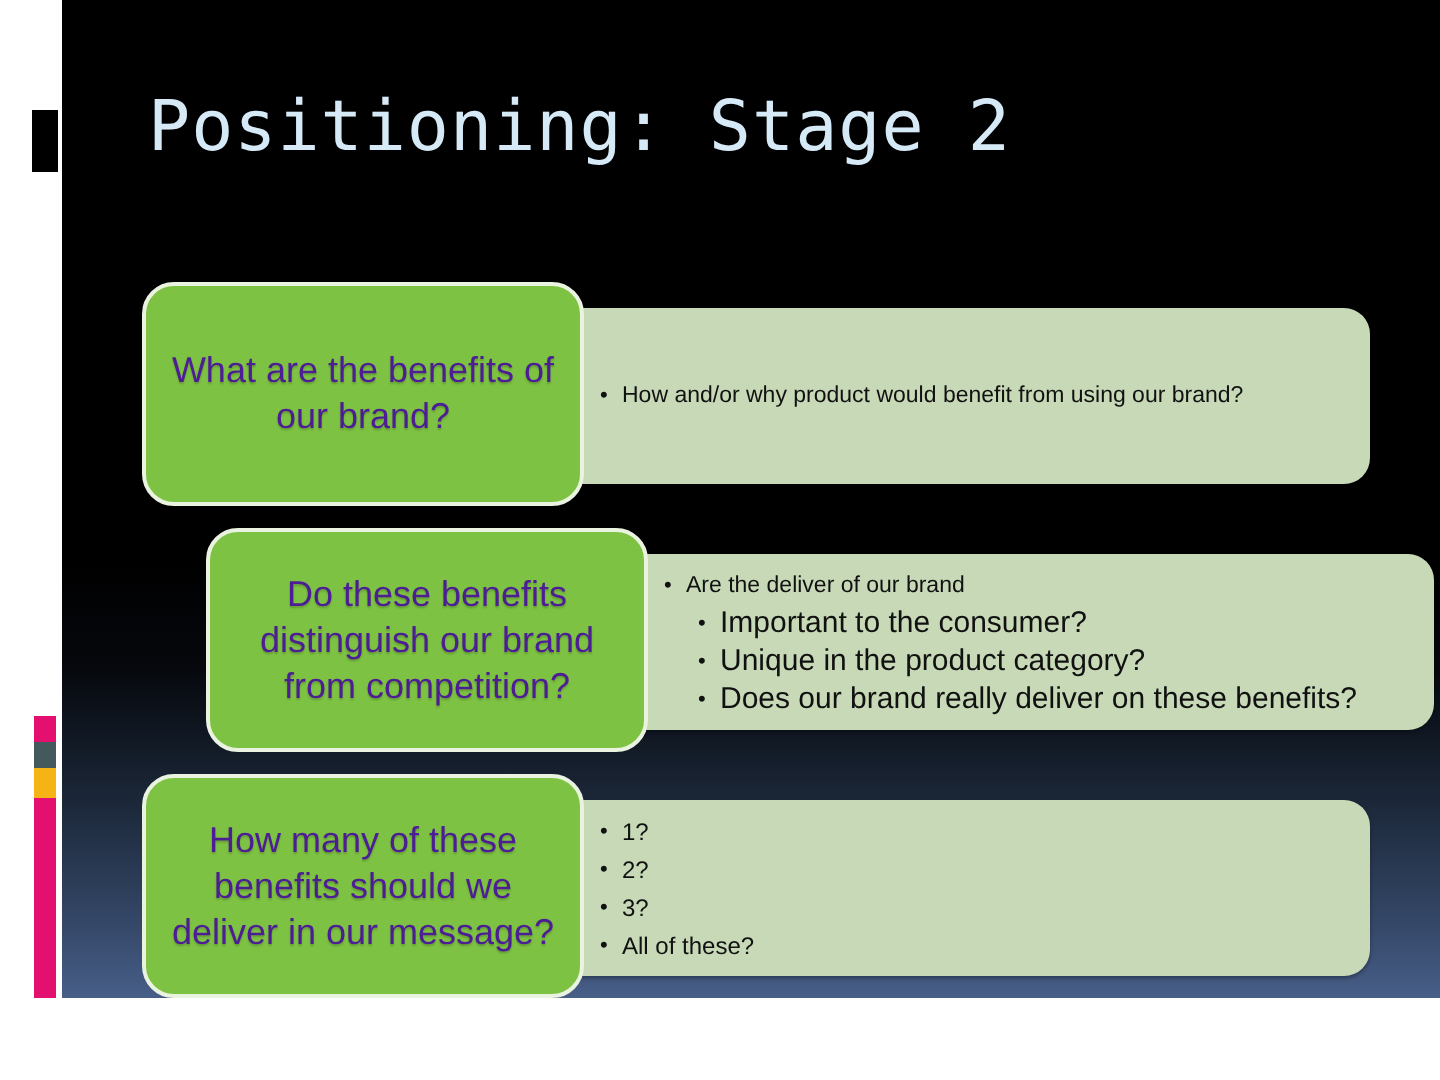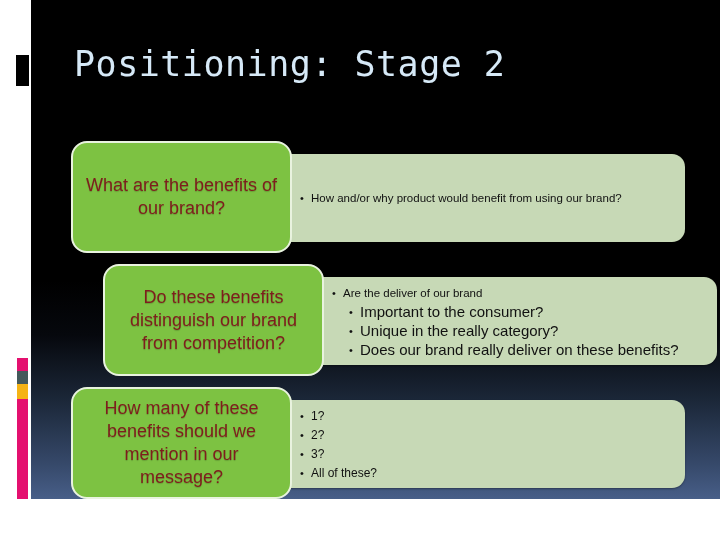--- a/index.html
+++ b/index.html
@@ -111,21 +111,21 @@
     height: 112px;
     background: #7DC242;
     border-radius: 16px;
     border: 2px solid #E9F3DF;
     box-sizing: border-box;
     display: flex;
     align-items: center;
     justify-content: center;
   }
   .label-box-text {
-    color: #7f1d1d;
+    color: #4c1d95;
     font-size: 18px;
     line-height: 23px;
     text-align: center;
     padding: 0 12px;
     text-shadow: 0 1px 1px rgba(0,0,0,0.18);
   }
 
   
   .bullets {
     position: absolute;
@@ -214,33 +214,33 @@
       <div class="bullet level-1">
         <span class="dot">•</span>
         <span class="btext">Are the deliver of our brand</span>
       </div>
       <div class="bullet level-2">
         <span class="dot">•</span>
         <span class="btext">Important to the consumer?</span>
       </div>
       <div class="bullet level-2">
         <span class="dot">•</span>
-        <span class="btext">Unique in the really category?</span>
+        <span class="btext">Unique in the product category?</span>
       </div>
       <div class="bullet level-2">
         <span class="dot">•</span>
         <span class="btext">Does our brand really deliver on these benefits?</span>
       </div>
     </div>
   </div>
 
   <div class="row row-3">
     <div class="content-panel"></div>
     <div class="label-box">
-      <div class="label-box-text">How many of these benefits should we mention in our message?</div>
+      <div class="label-box-text">How many of these benefits should we deliver in our message?</div>
     </div>
     <div class="bullets">
       <div class="bullet num">
         <span class="dot">•</span>
         <span class="btext">1?</span>
       </div>
       <div class="bullet num">
         <span class="dot">•</span>
         <span class="btext">2?</span>
       </div>

